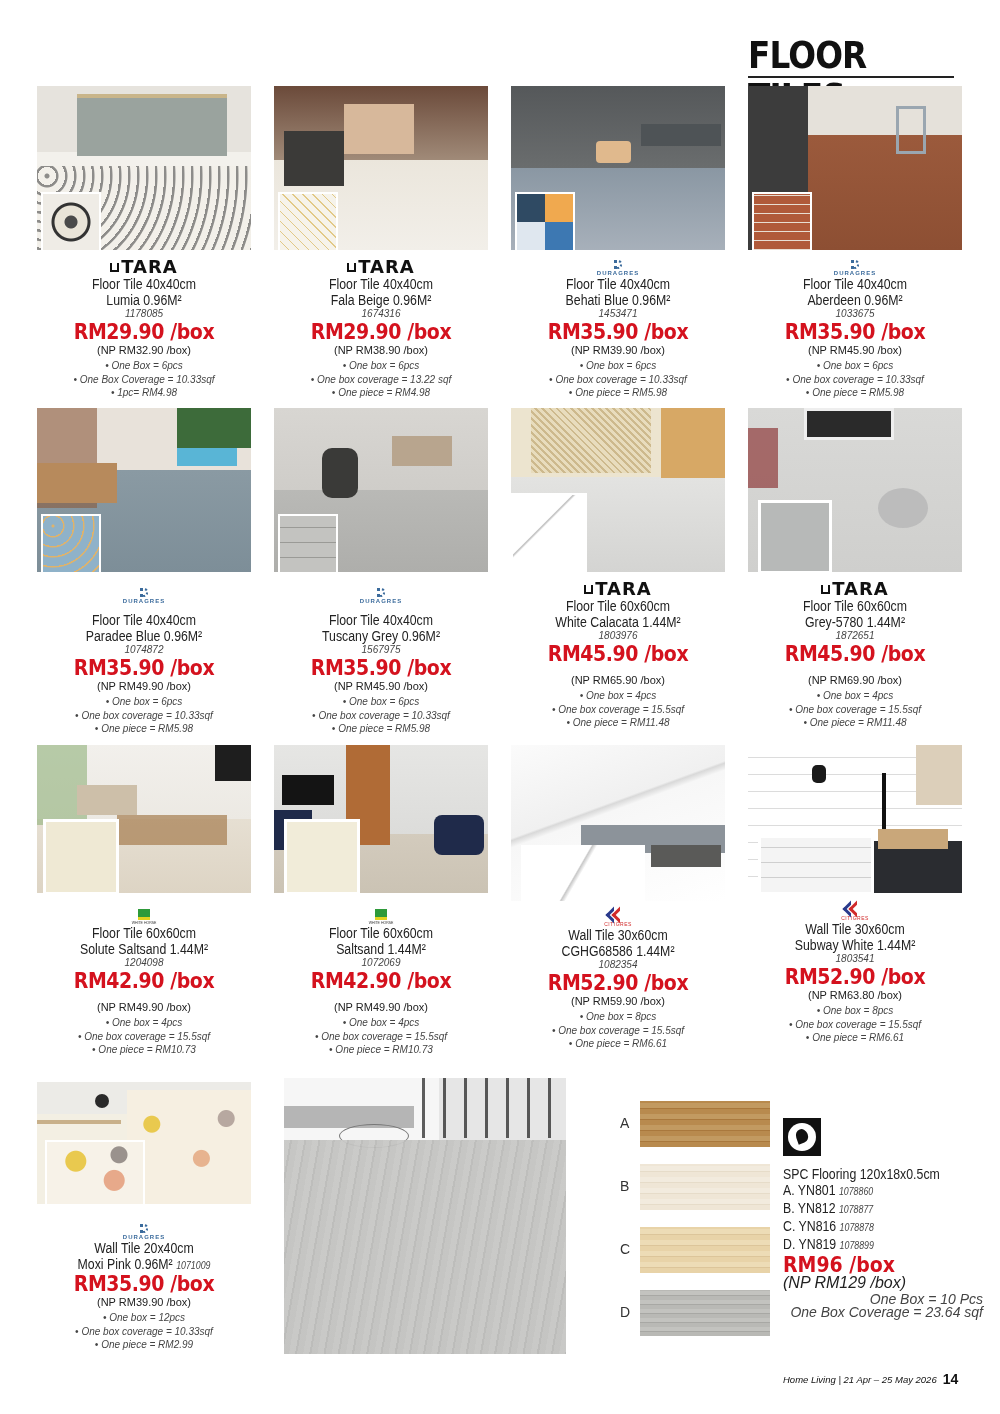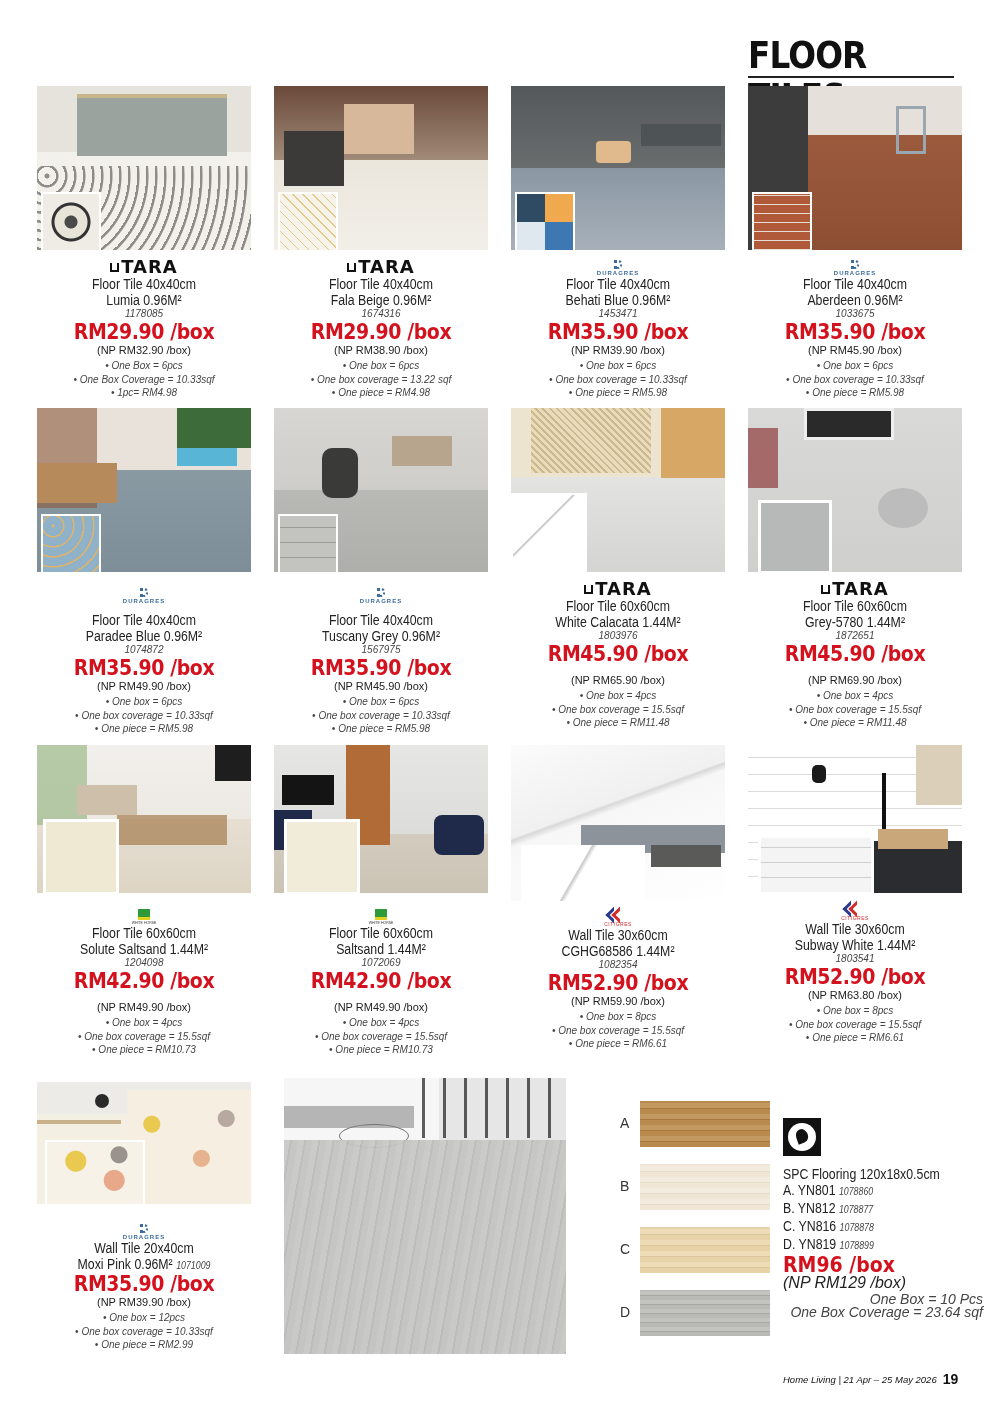--- a/index.html
+++ b/index.html
@@ -399,14 +399,14 @@
   <div class="spc-line"><span>D. YN819</span> <span class="code">1078899</span></div>
   <div class="spc-price">RM96 /box</div>
   <div class="spc-np">(NP RM129 /box)</div>
   <div style="height:4px;"></div>
   <div class="spc-bullet">One Box = 10 Pcs</div>
   <div class="spc-bullet">One Box Coverage = 23.64 sqf</div>
 </div>
 
 <div class="footer">
   <span class="footer-text"><span>Home Living</span> <span>|</span> <span>21 Apr – 25 May 2026</span></span>
-  <span class="footer-page">19</span>
+  <span class="footer-page">14</span>
 </div>
 
 </body></html>

